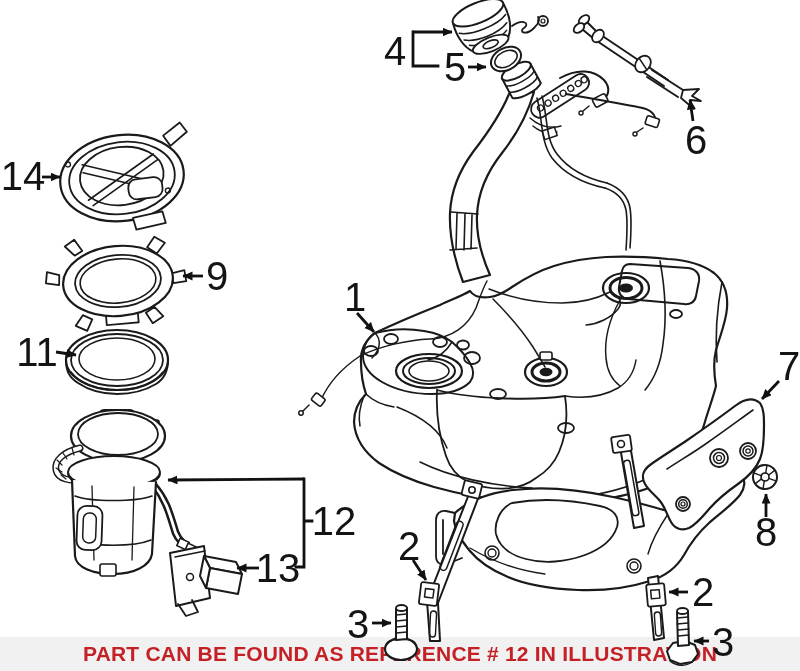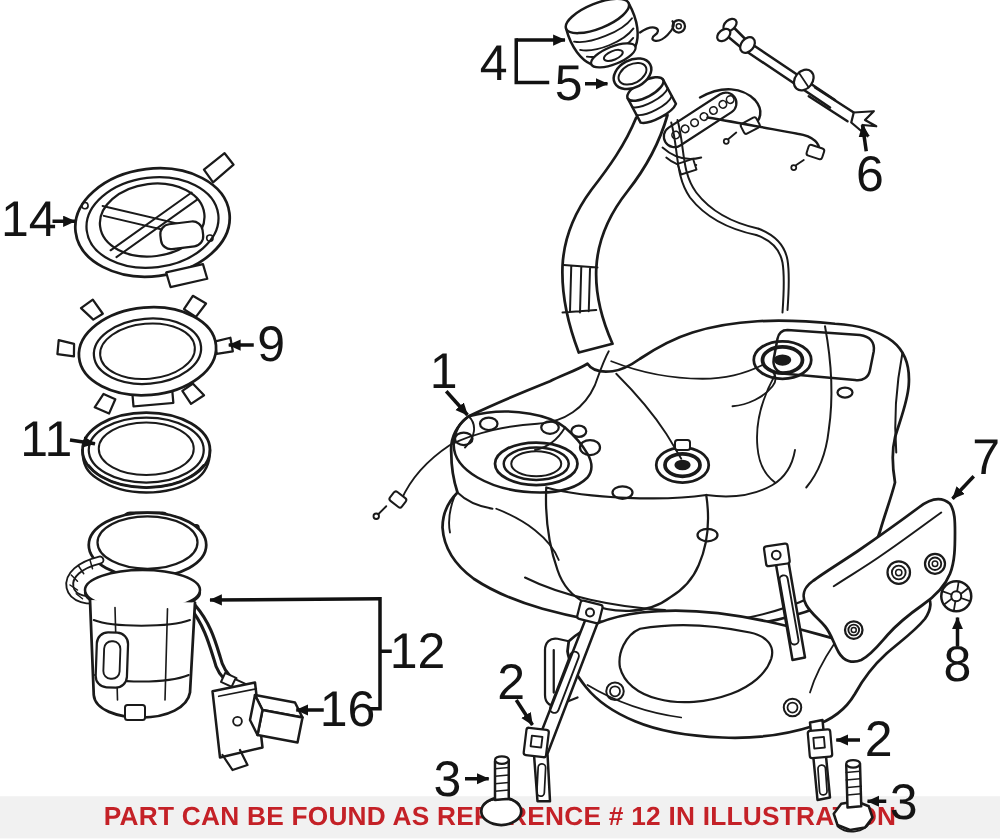--- a/index.html
+++ b/index.html
@@ -291,14 +291,14 @@
   <div class="callout" style="left:723px;top:642px">3</div>
   <div class="callout" style="left:395px;top:51px">4</div>
   <div class="callout" style="left:455px;top:67px">5</div>
   <div class="callout" style="left:696px;top:140px">6</div>
   <div class="callout" style="left:789px;top:366px">7</div>
   <div class="callout" style="left:766px;top:532px">8</div>
   <div class="callout" style="left:217px;top:276px">9</div>
   <div class="callout" style="left:23px;top:176px">14</div>
   <div class="callout" style="left:37px;top:352px">11</div>
   <div class="callout" style="left:334px;top:521px">12</div>
-  <div class="callout" style="left:278px;top:568px">16</div>
+  <div class="callout" style="left:278px;top:568px">13</div>
 </div>
 
 </body></html>

